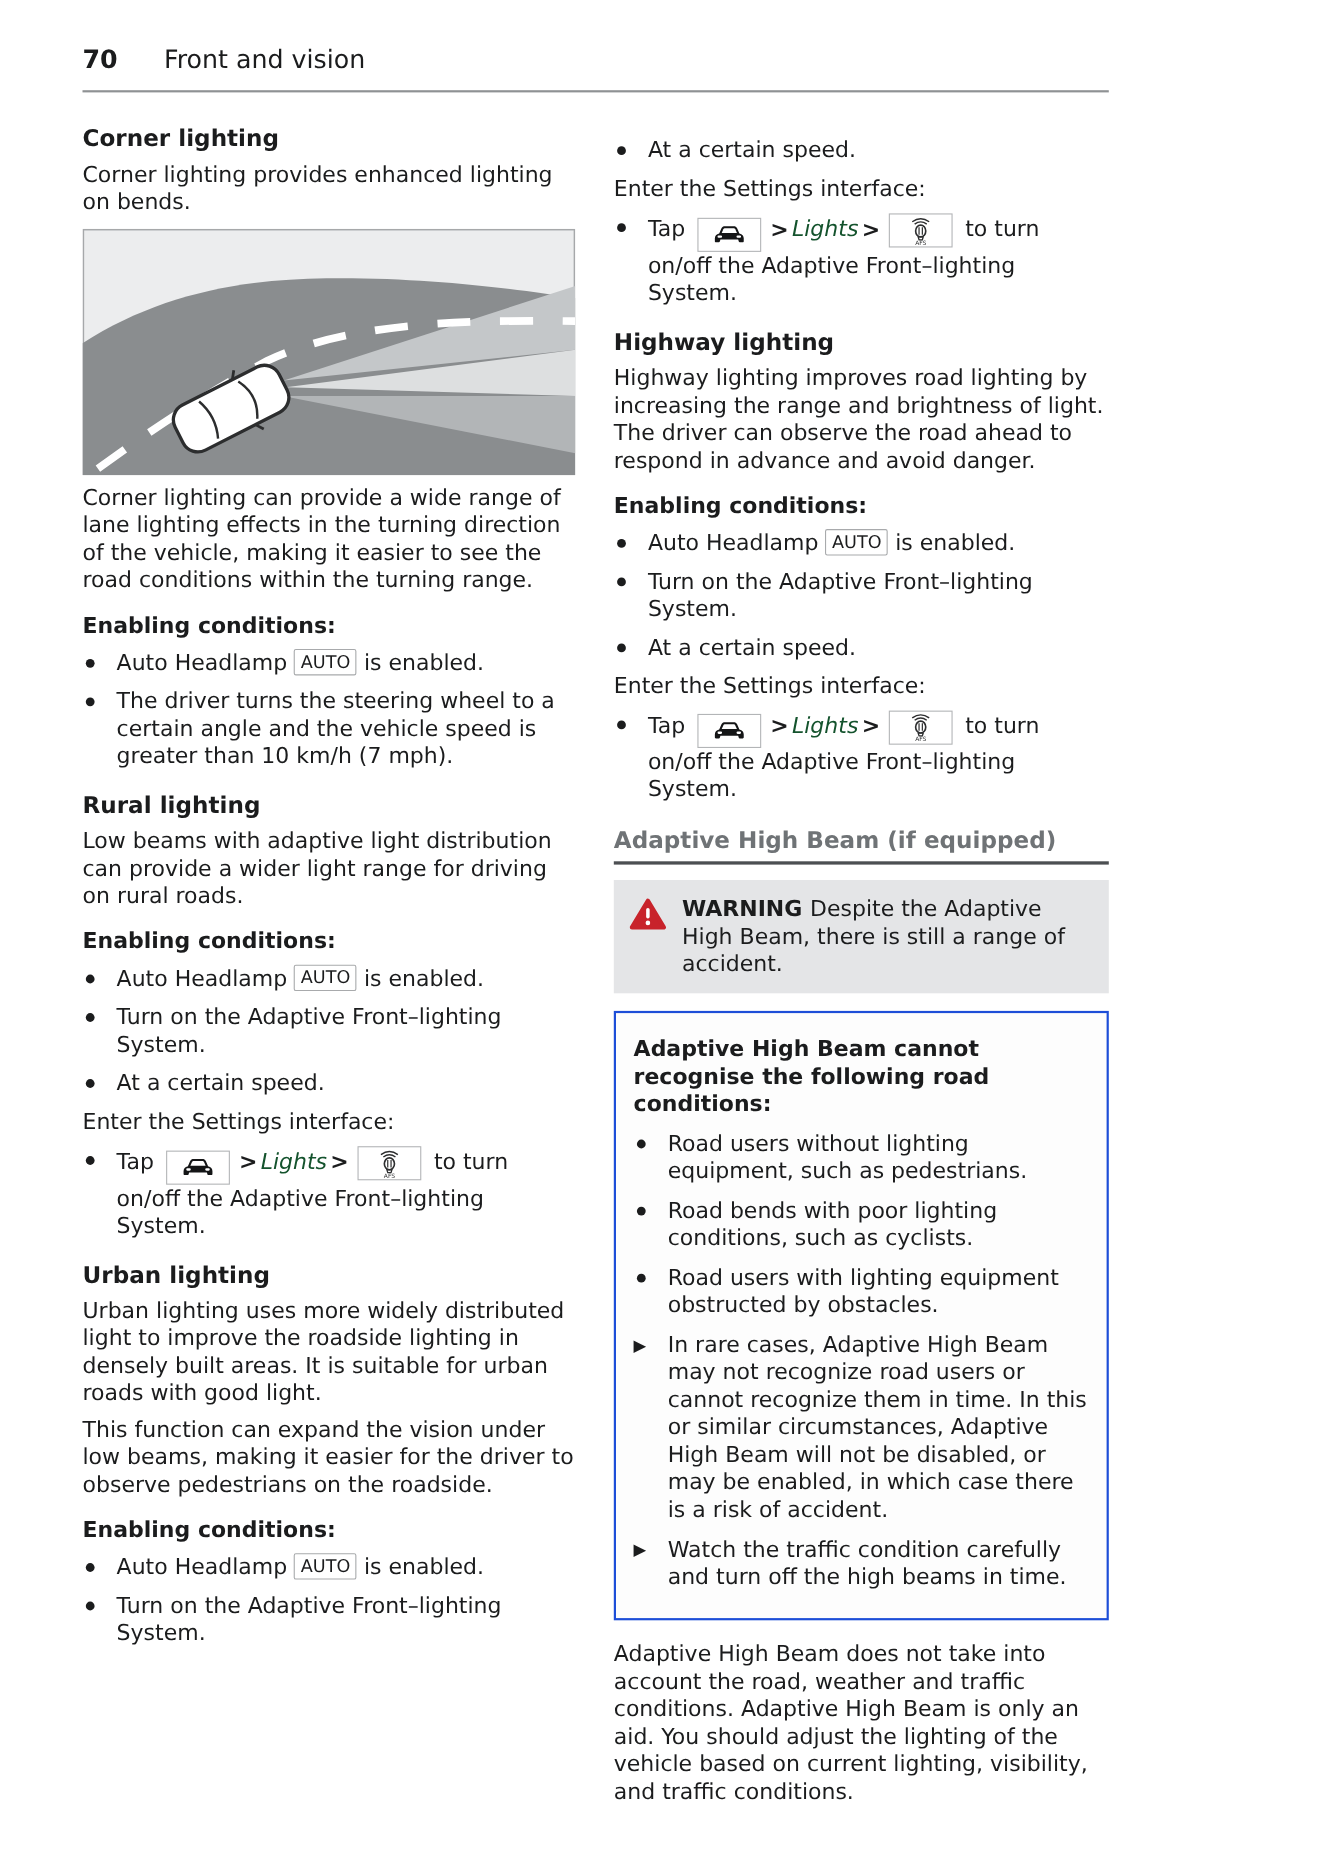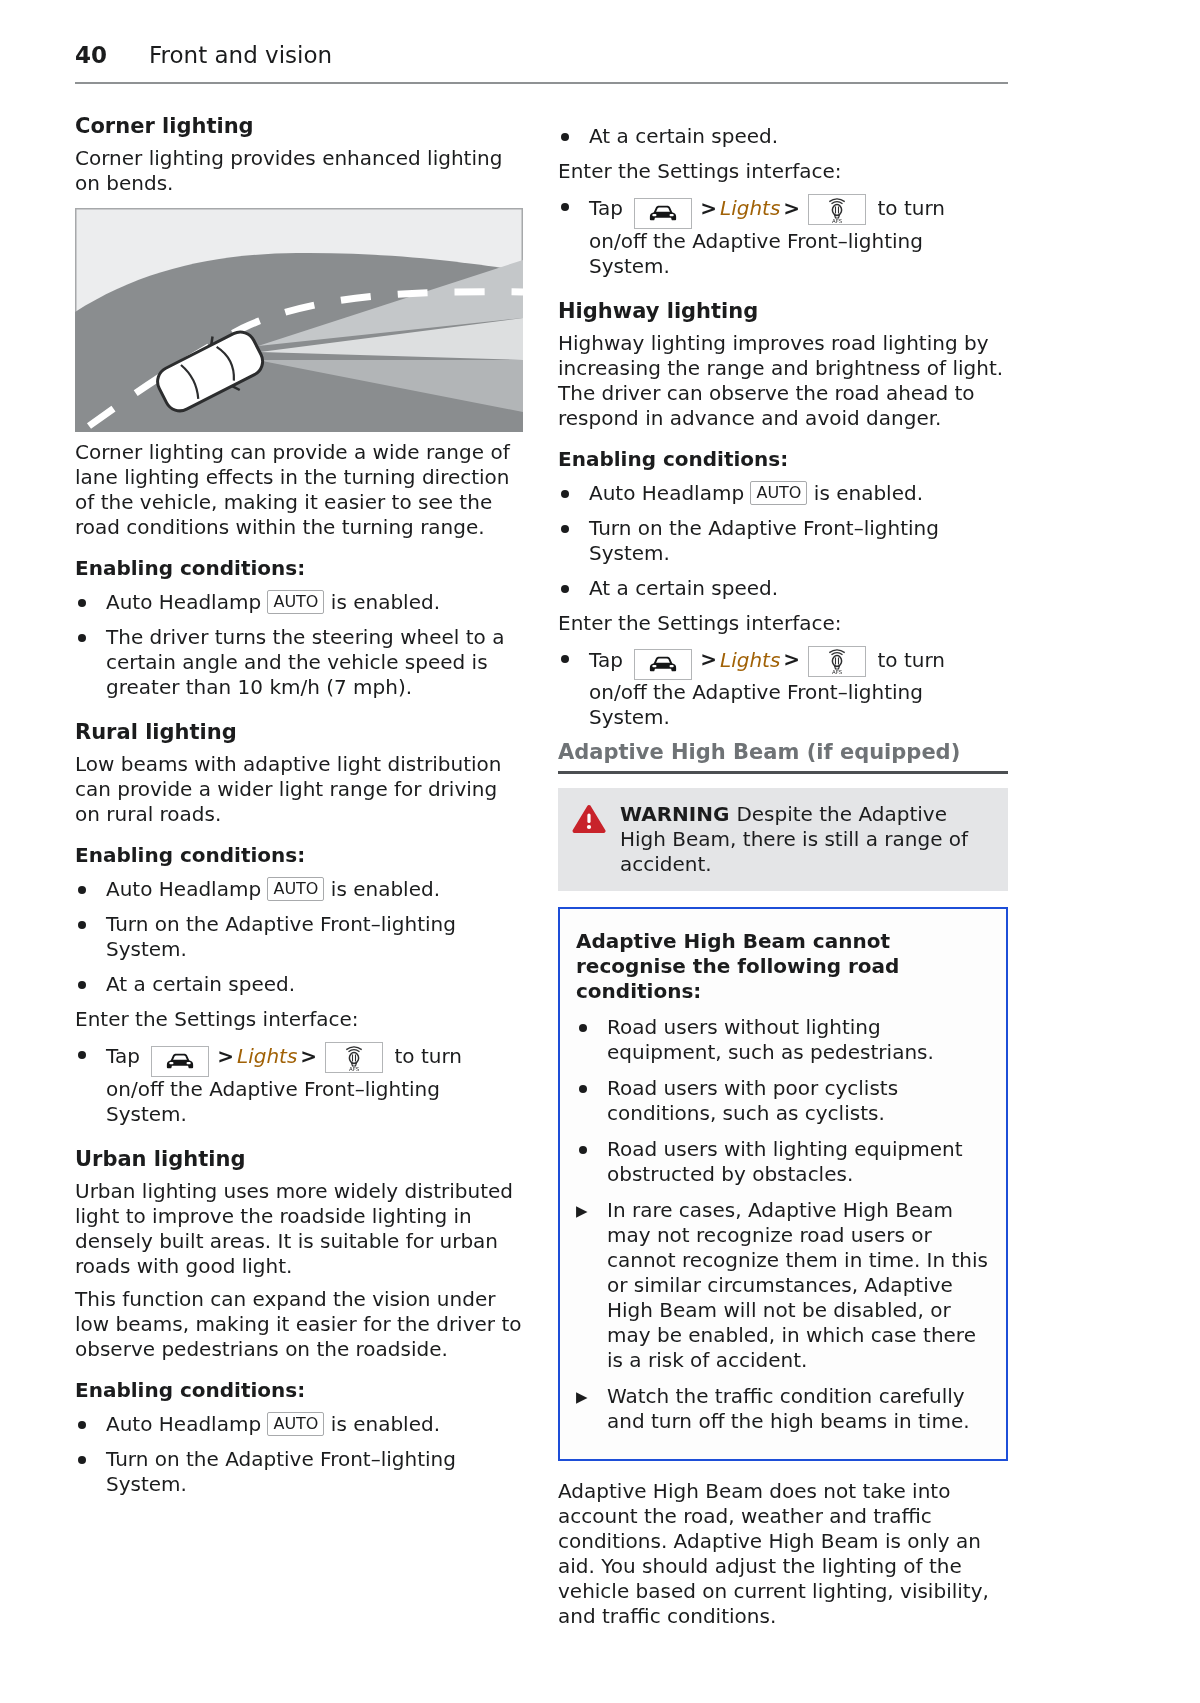--- a/index.html
+++ b/index.html
@@ -26,41 +26,41 @@
   .blist li{display:flex;margin:10px 0;font-size:20px;line-height:25px;}
   .dot{flex:0 0 8px;height:8px;border-radius:50%;background:#1b1c1d;margin:9px 20px 0 3px;}
   .amark{flex:0 0 16px;margin:3px 15px 0 0;font-size:15px;line-height:20px;}
   .li-body{flex:1;}
 
   .badge{display:inline-block;border:1.5px solid #a8aaac;border-radius:2px;padding:0 5px;
          font-size:16px;line-height:22px;vertical-align:2px;background:#fff;}
   .iconbox{display:inline-flex;align-items:center;justify-content:center;width:56px;height:29px;
            border:1.5px solid #b3b5b7;vertical-align:-8px;margin:0 5px;background:#fff;}
   .chev{font-weight:800;margin:0 3px;font-size:20px;}
-  .ital{font-style:italic;color:#a16207;}
-
-  .gray-wrap{margin:10px 0 14px;}
+  .ital{font-style:italic;color:#14532d;}
+
+  .gray-wrap{margin:22px 0 14px;}
   .gray{font-size:21px;font-weight:700;color:#6f7376;margin:0;}
   .grule{height:3px;background:#4c4f52;margin-top:7px;}
 
   .warn{background:#e4e5e7;display:flex;gap:14px;padding:14px 14px;margin:0 0 16px;align-items:flex-start;}
   .warn .wicon{flex:0 0 34px;margin-top:2px;}
   .wtext{font-size:20px;line-height:25px;}
   .wlabel{font-weight:700;margin-right:7px;}
 
   .notice{border:2px solid #1d4ed8;background:#fdfdfd;padding:12px 16px 14px;margin:0 0 18px;}
   .ntitle{font-size:20px;line-height:25px;font-weight:700;margin:8px 0 4px;}
   .notice .blist li{margin:11px 0;}
 </style>
 </head>
 <body>
 
 <div class="page">
   <header>
-    <span class="pnum">40</span><span class="chap">Front and vision</span>
+    <span class="pnum">70</span><span class="chap">Front and vision</span>
     <div class="hrule"></div>
   </header>
   <div class="cols">
     <div class="col" id="col-left">
         <h3 class="sec">Corner lighting</h3>
         <p class="para">Corner lighting provides enhanced lighting on bends.</p>
         <div class="figure">
           <svg width="448" height="224" viewBox="0 0 448 224">
             <rect x="0.75" y="0.75" width="446.5" height="222.5" fill="#ecedee" stroke="#a6a8aa" stroke-width="1.5"></rect>
             <path d="M0 104 C 66 62, 138 46, 222 45 C 316 44, 396 55, 448 63 L 448 224 L 0 224 Z" fill="#8a8d8f"></path>
@@ -228,21 +228,21 @@
         </div>
         <div class="notice">
           <p class="ntitle">Adaptive High Beam cannot recognise the following road conditions:</p>
           <ul class="blist">
             <li>
               <span class="dot"></span>
               <span class="li-body">Road users without lighting equipment, such as pedestrians.</span>
             </li>
             <li>
               <span class="dot"></span>
-              <span class="li-body">Road users with poor cyclists conditions, such as cyclists.</span>
+              <span class="li-body">Road bends with poor lighting conditions, such as cyclists.</span>
             </li>
             <li>
               <span class="dot"></span>
               <span class="li-body">Road users with lighting equipment obstructed by obstacles.</span>
             </li>
           </ul>
           <ul class="blist">
             <li>
               <span class="amark">▶</span>
               <span class="li-body">In rare cases, Adaptive High Beam may not recognize road users or cannot recognize them in time. In this or similar circumstances, Adaptive High Beam will not be disabled, or may be enabled, in which case there is a risk of accident.</span>

